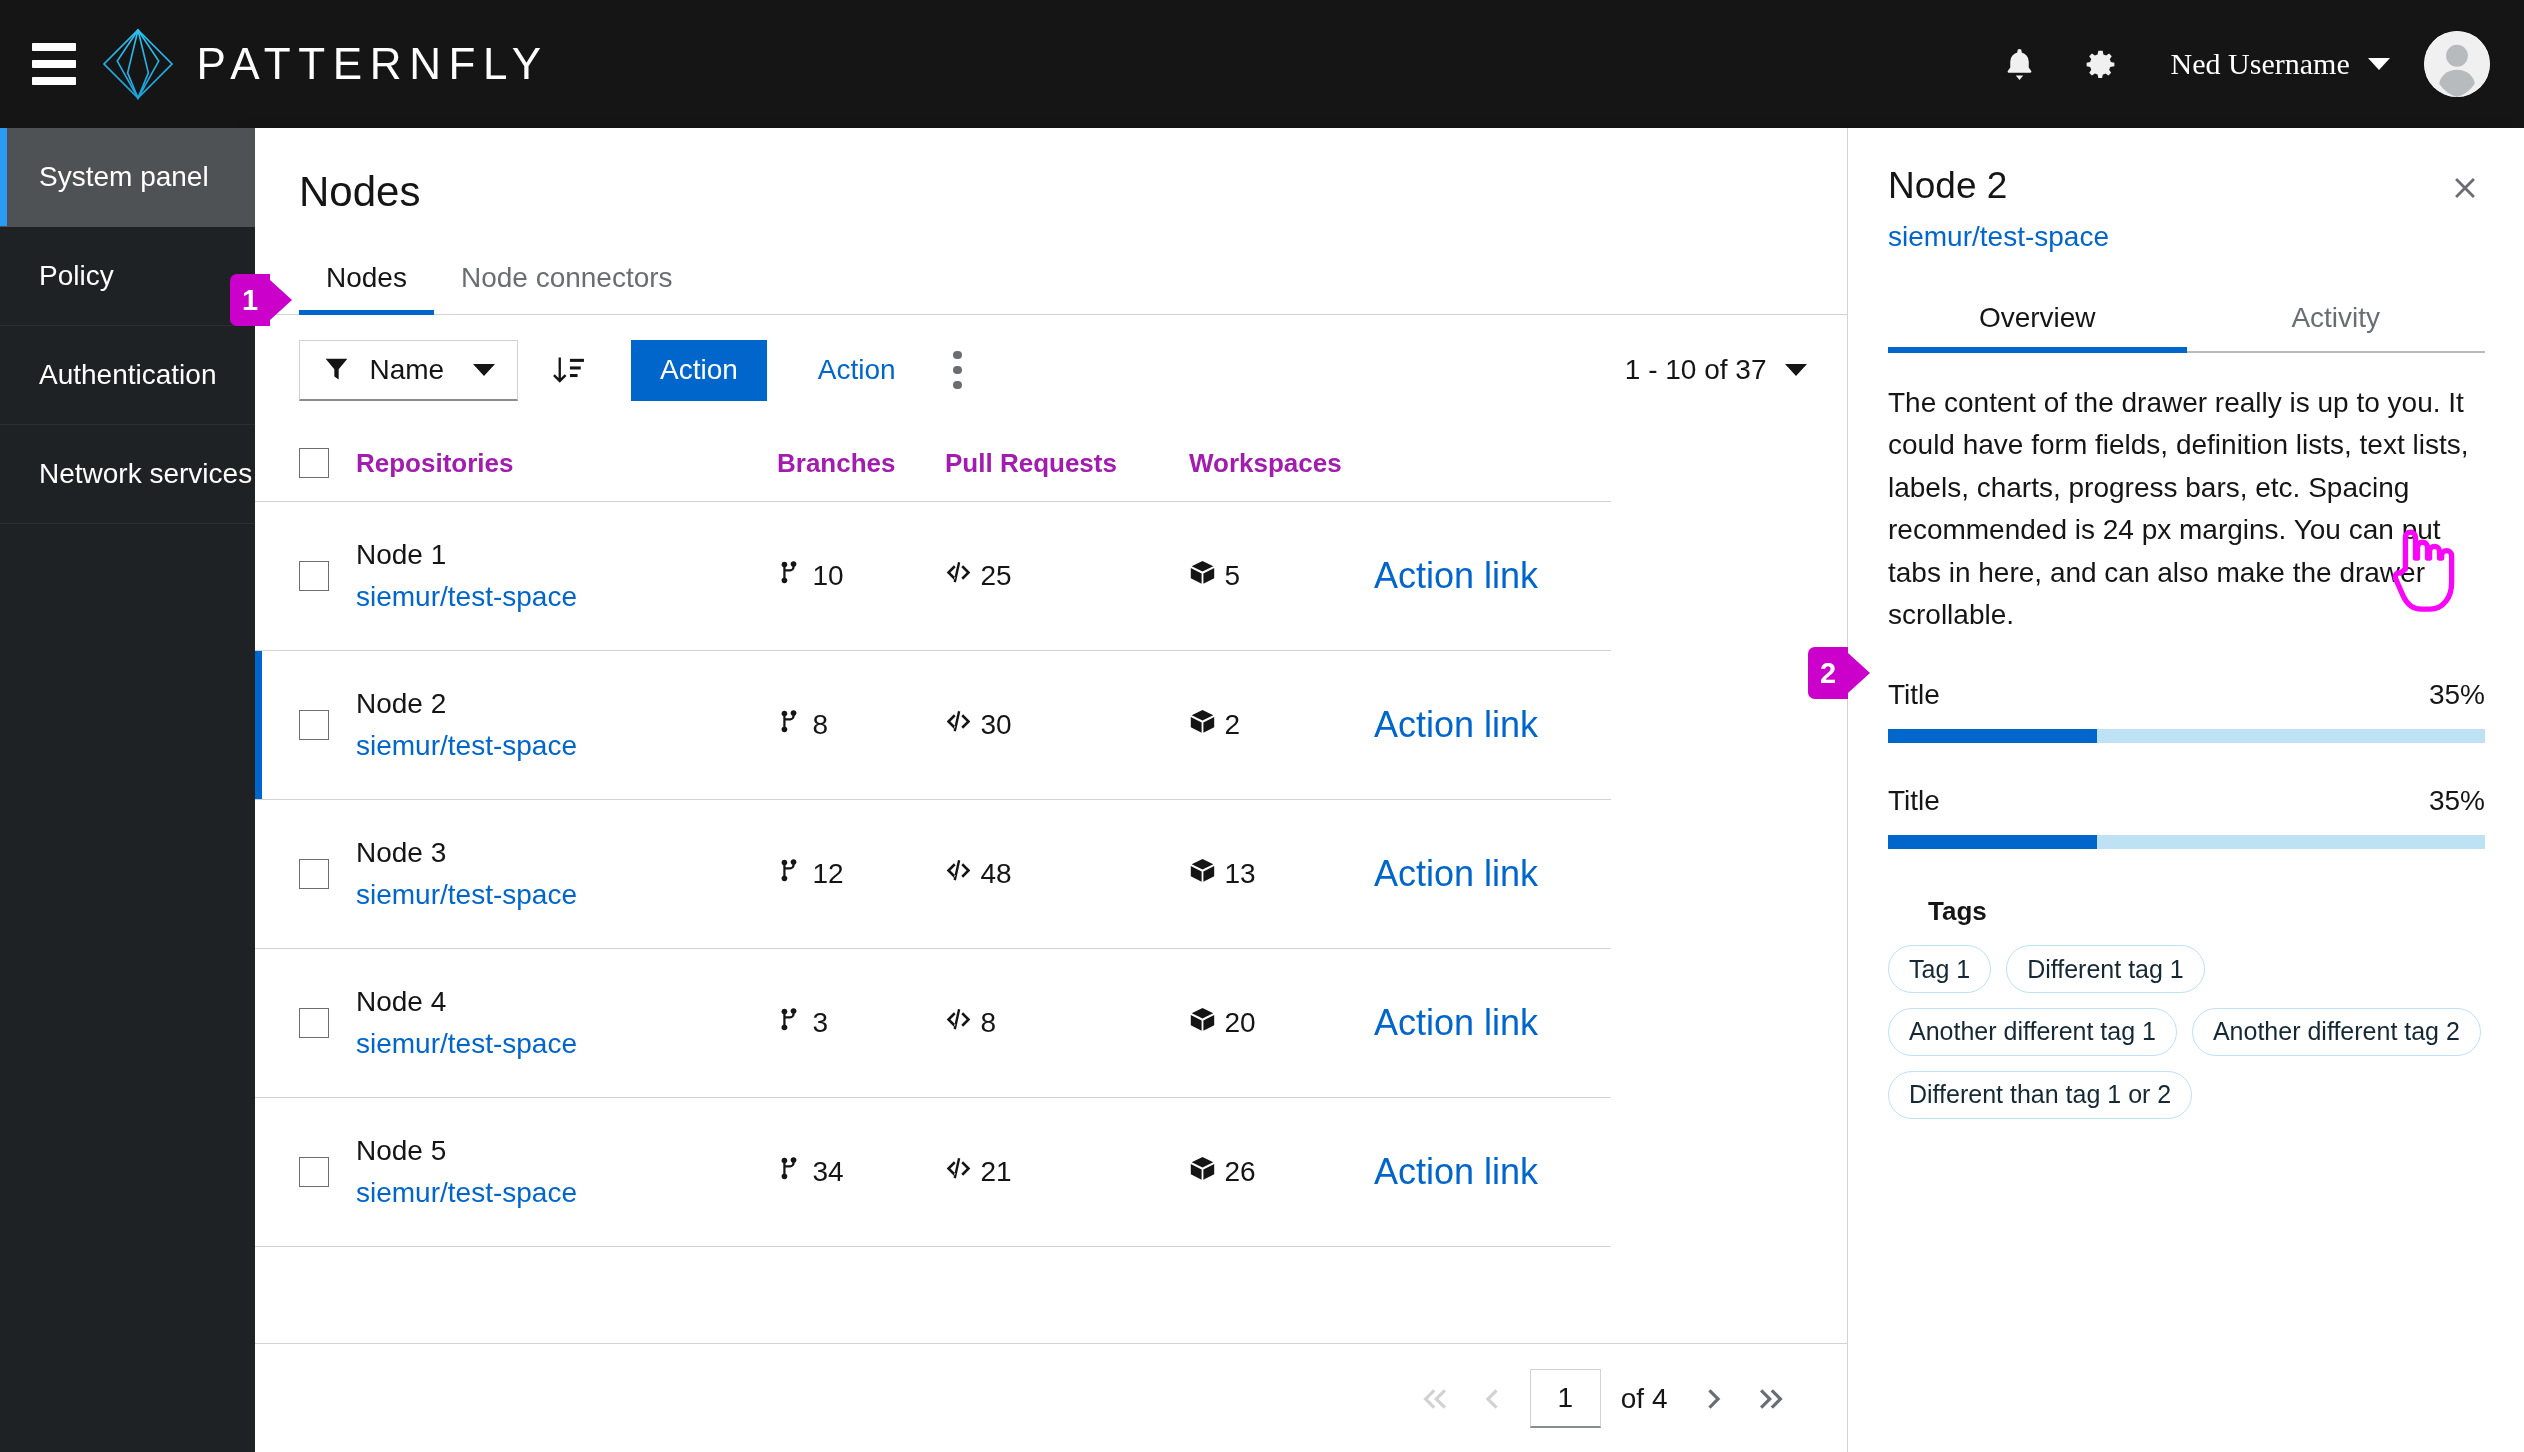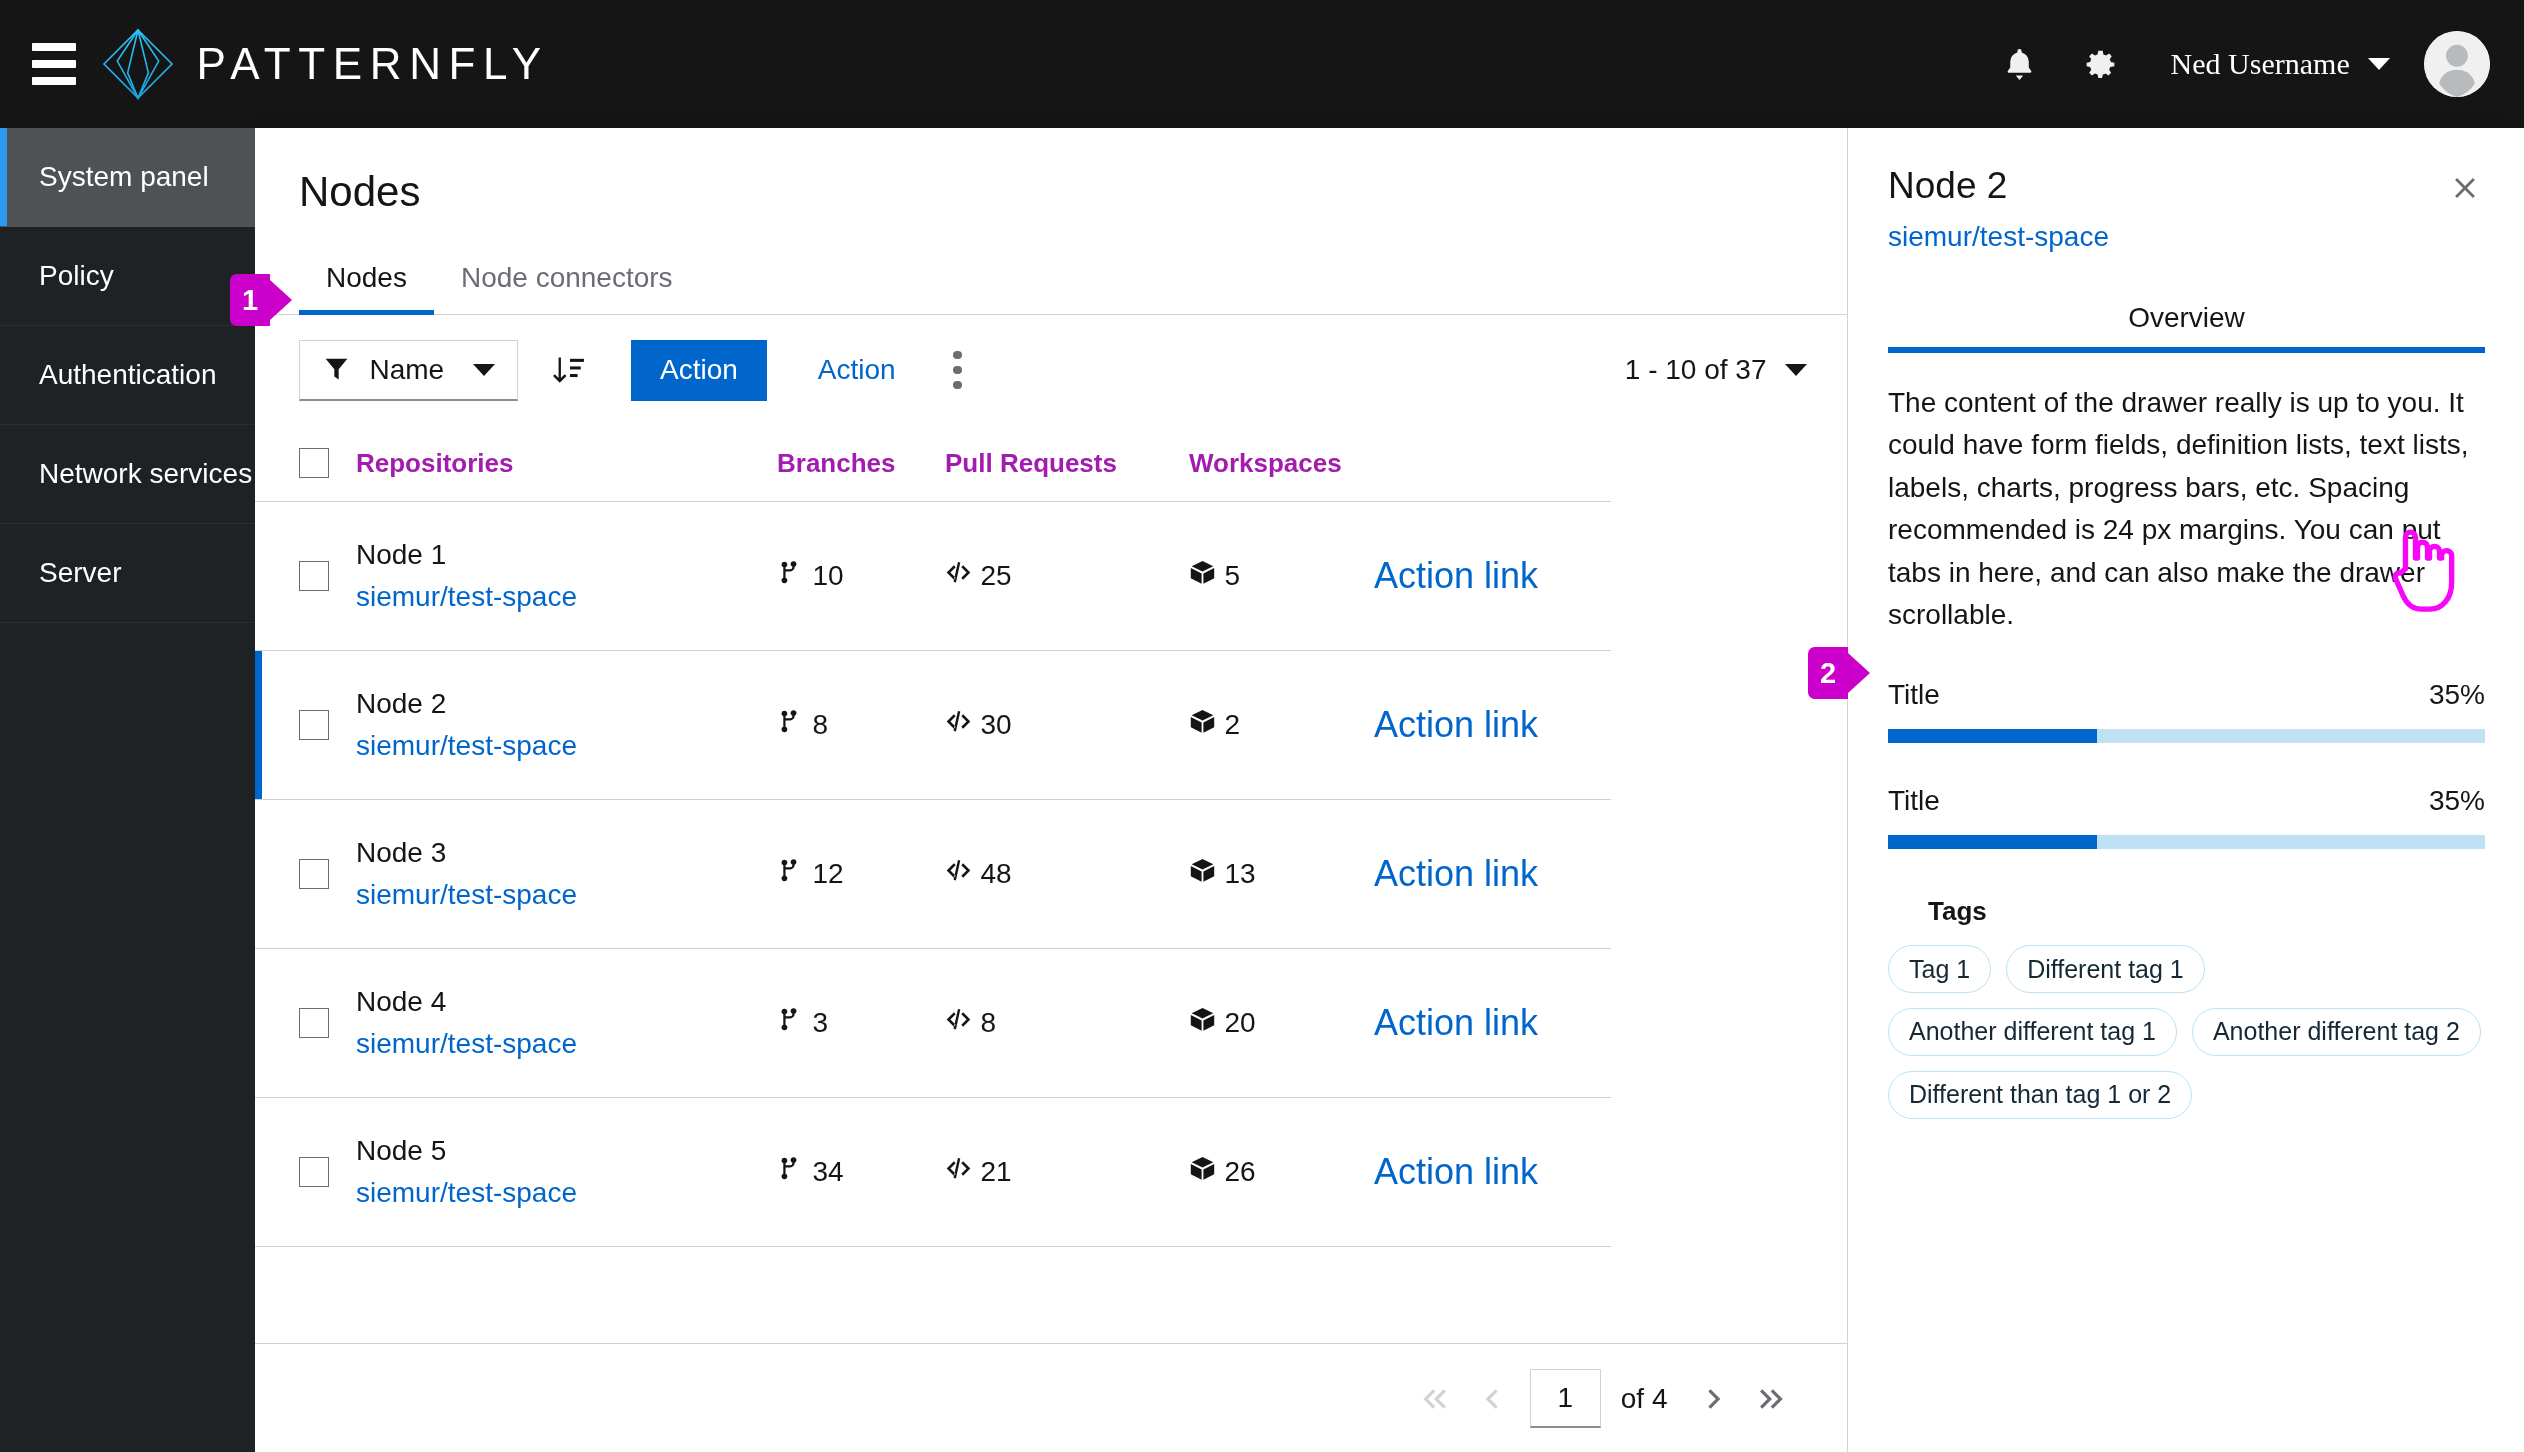--- a/index.html
+++ b/index.html
@@ -274,23 +274,20 @@
       </div>
       <div class="nav-item">
         <span>Policy</span>
       </div>
       <div class="nav-item">
         <span>Authentication</span>
       </div>
       <div class="nav-item">
         <span>Network services</span>
       </div>
-      <div class="nav-item">
-        <span>Server</span>
-      </div>
     </nav>
 
     <main class="main">
       <section class="content">
 
         <div class="page-header">
           <h1 class="page-title">Nodes</h1>
         </div>
 
         <div class="tabs-bar">
@@ -620,20 +617,23 @@
           <div class="drawer-sub">siemur/test-space</div>
           <div class="drawer-close">
             <svg viewBox="0 0 24 24" width="34" height="34" fill="#6a6e73">
                 <path d="M19 6.4 17.6 5 12 10.6 6.4 5 5 6.4 10.6 12 5 17.6 6.4 19 12 13.4 17.6 19 19 17.6 13.4 12z"></path>
               </svg>
           </div>
           <div class="drawer-tabs">
             <div class="drawer-tab active">
               <span>Overview</span>
             </div>
+            <div class="drawer-tab inactive">
+              <span>Activity</span>
+            </div>
           </div>
         </div>
 
         <div class="drawer-body">
           <p class="drawer-text">The content of the drawer really is up to you. It could have form fields, definition lists, text lists, labels, charts, progress bars, etc. Spacing recommended is 24 px margins. You can put tabs in here, and can also make the drawer scrollable.</p>
 
           <div class="prog-row">
             <span class="prog-label">Title</span>
             <span class="prog-val">35%</span>
           </div>

